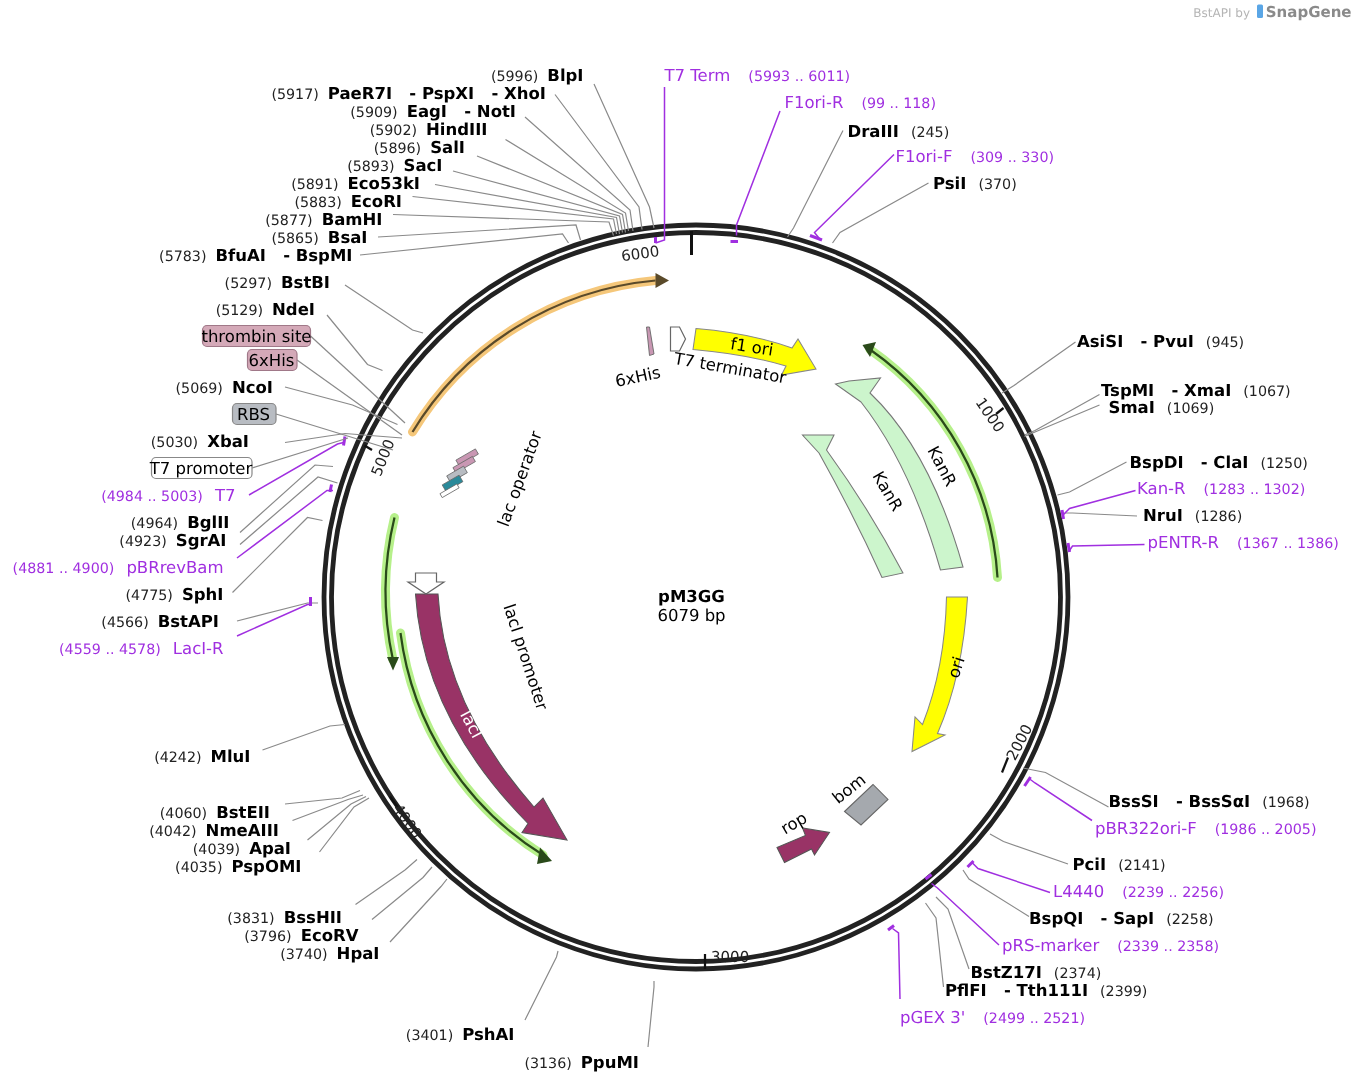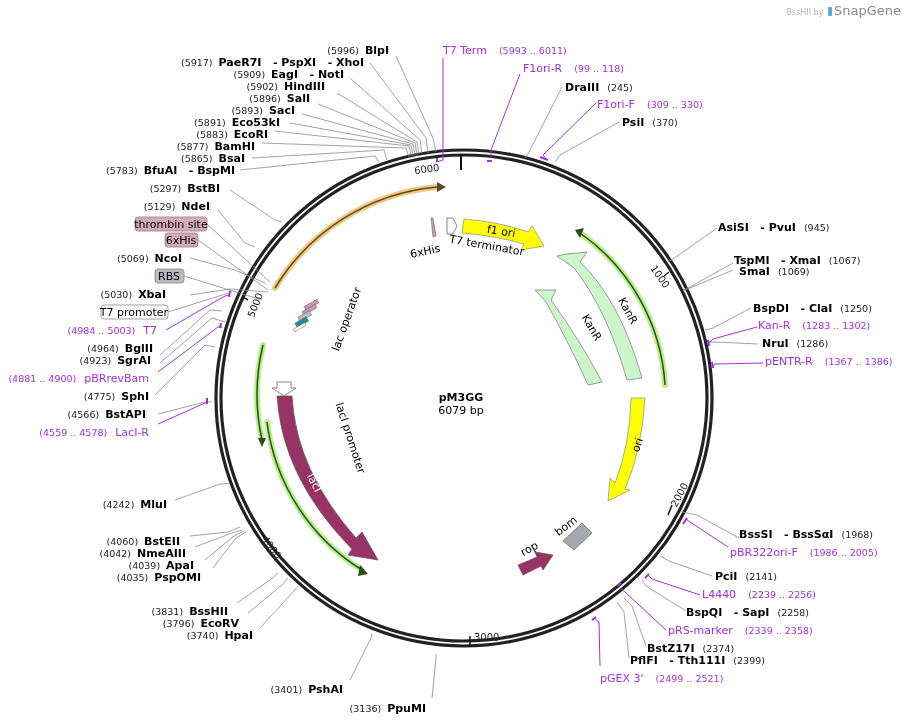--- a/index.html
+++ b/index.html
@@ -1,35 +1,35 @@
 <!DOCTYPE html>
 <html><head>
 <meta charset="utf-8">
 <style>
   html, body { margin:0; padding:0; background:#ffffff; }
   body { width:909px; height:725px; position:relative; overflow:hidden; font-family:"DejaVu Sans", sans-serif; }
   #map { position:absolute; left:0; top:0; width:909px; height:725px; }
   .credit { position:absolute; right:8px; top:3px; font-size:8px; color:#b5b5b5; font-family:"DejaVu Sans", sans-serif; }
-  .credit b { color:#8a8a8a; font-weight:normal; font-size:13px; }
+  .credit b { color:#8a8a8a; font-weight:bold; font-size:10px; }
   .credit .logo { display:inline-block; width:4px; height:9px; background:#5aa6e6; border-radius:1px; margin:0 2px; vertical-align:-1px; }
   text { font-family:"DejaVu Sans", sans-serif; }
   .enz { font-size:11px; font-weight:bold; fill:#000; }
   .pos { font-size:9.5px; fill:#222; }
   .prim { font-size:11px; fill:#a02fe0; }
   .primpos { font-size:9.5px; fill:#a02fe0; }
   .lead { stroke:#8a8a8a; stroke-width:0.8; fill:none; }
   .plead { stroke:#a02fe0; stroke-width:1; fill:none; }
   .tick { font-size:10px; fill:#222; }
   .featlbl { font-size:11px; fill:#000; }
 </style>
 </head>
 <body>
 
 <div class="credit">
-  <span>BssHII by</span>
+  <span>BstAPI by</span>
   <span class="logo"></span><b>SnapGene</b>
 </div>
 
 <svg id="map" viewBox="0 0 909 725" xmlns="http://www.w3.org/2000/svg">
 
   <g>
     <circle cx="464" cy="398" r="248" fill="none" stroke="#222" stroke-width="3.2"></circle>
     <circle cx="464" cy="398" r="243" fill="none" stroke="#222" stroke-width="3.2"></circle>
   </g>
 

